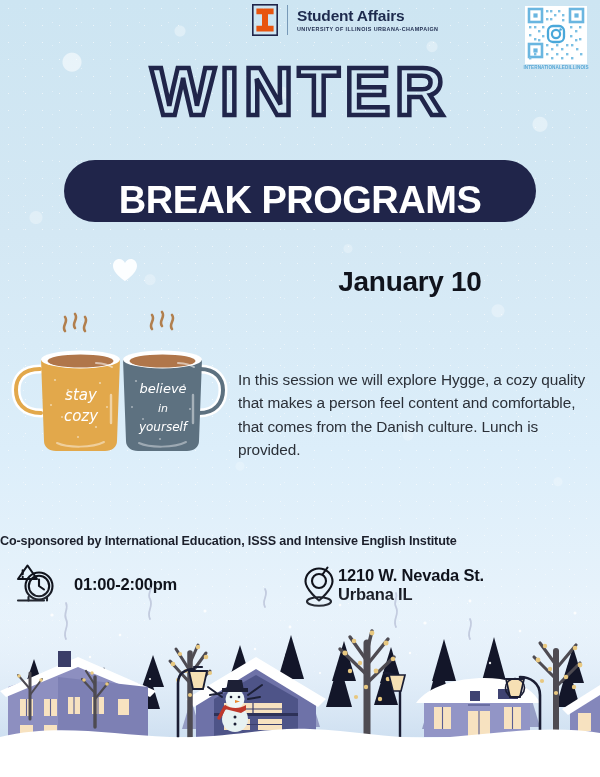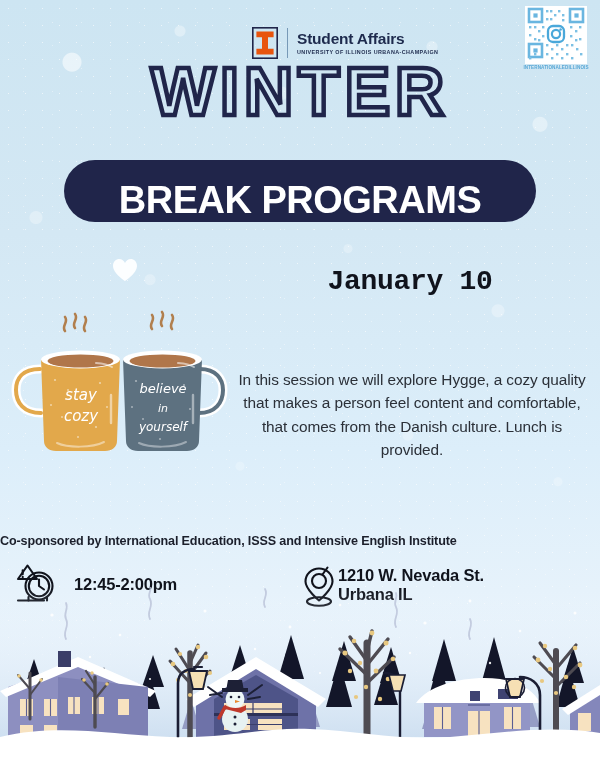--- a/index.html
+++ b/index.html
@@ -36,21 +36,21 @@
       radial-gradient(circle, rgba(255,255,255,0.9) 0.6px, transparent 0.8px),
       radial-gradient(circle, rgba(255,255,255,0.6) 0.5px, transparent 0.7px);
     background-size: 17px 17px, 29px 23px;
     background-position: 0 0, 9px 11px;
     opacity: 0.7;
     pointer-events: none;
   }
 
   
   .logo-block {
-    position: absolute; left: 213px; top: 27px;
+    position: absolute; left: 213px; top: 4px;
     display: flex; align-items: center; gap: 9px; padding-left: 39px;
   }
   .ilogo { width: 26px; height: 32px; display:block; }
   .logo-divider { width: 1px; height: 30px; background: #5a7fa3; opacity: .75; }
   .logo-text { line-height: 1; }
   .sa-name {
     font-family: "Liberation Sans", sans-serif;
     font-size: 15.5px; font-weight: bold; color: #1d2a4d;
     letter-spacing: -0.2px;
   }
@@ -100,30 +100,29 @@
   
   .heart { position: absolute; left: 112px; top: 258px; width: 26px; height: 24px; }
 
   
   .mugs { position: absolute; left: 10px; top: 295px; width: 220px; height: 180px; }
 
   
   .session-head {
     position: absolute; left: 240px; top: 264px; width: 340px;
     text-align: center;
-    font-family: Liberation Mono, monospace;
+    font-family: Liberation Sans, sans-serif;
     font-weight: bold;
     font-size: 28px;
     color: #10131c;
     line-height: 1.25;
     letter-spacing: -0.3px;
   }
   .session-desc {
     position: absolute; left: 238px; top: 368px; width: 348px;
-    text-align: center;
     font-family: "Liberation Sans", sans-serif;
     font-size: 15.4px;
     color: #2b3038;
     line-height: 1.52;
     letter-spacing: -0.1px;
   }
 
   
   .cosponsor {
     position: absolute; left: 0; top: 534px; width: 600px;
@@ -314,21 +313,21 @@
       <g fill="none" stroke="#10131c" stroke-width="2.1" stroke-linecap="round" stroke-linejoin="round">
         <circle cx="25" cy="24" r="13.5"></circle>
         <circle cx="25" cy="24" r="10.2"></circle>
         <path d="M25 17.5 L25 24 L30 27.5"></path>
         <path d="M13.5 3.5 L4 17 L23 17 Z"></path>
         <path d="M8.7 12.2 L8.7 8.3 M8.7 14.8 L8.7 15.2"></path>
         <path d="M4 38.5 L30 38.5"></path>
         <path d="M14.5 35 L14.5 38.5 M33 35 L33 38.5"></path>
       </g>
     </svg>
-    <div class="info-text">12:45-2:00pm</div>
+    <div class="info-text">01:00-2:00pm</div>
   </div>
 
   <div class="info-loc">
     <svg width="38" height="46" viewBox="0 0 38 46">
       <g fill="none" stroke="#10131c" stroke-width="2.1" stroke-linecap="round" stroke-linejoin="round">
         <path d="M19 6.5 C11.5 6.5 5.5 12.3 5.5 19.6 C5.5 27.5 19 38.5 19 38.5 C19 38.5 32.5 27.5 32.5 19.6 C32.5 12.3 26.5 6.5 19 6.5 Z"></path>
         <circle cx="19" cy="19" r="7"></circle>
         <path d="M22.5 12.5 L27.5 5.5"></path>
         <ellipse cx="19" cy="39.5" rx="12" ry="4.2"></ellipse>
       </g>

